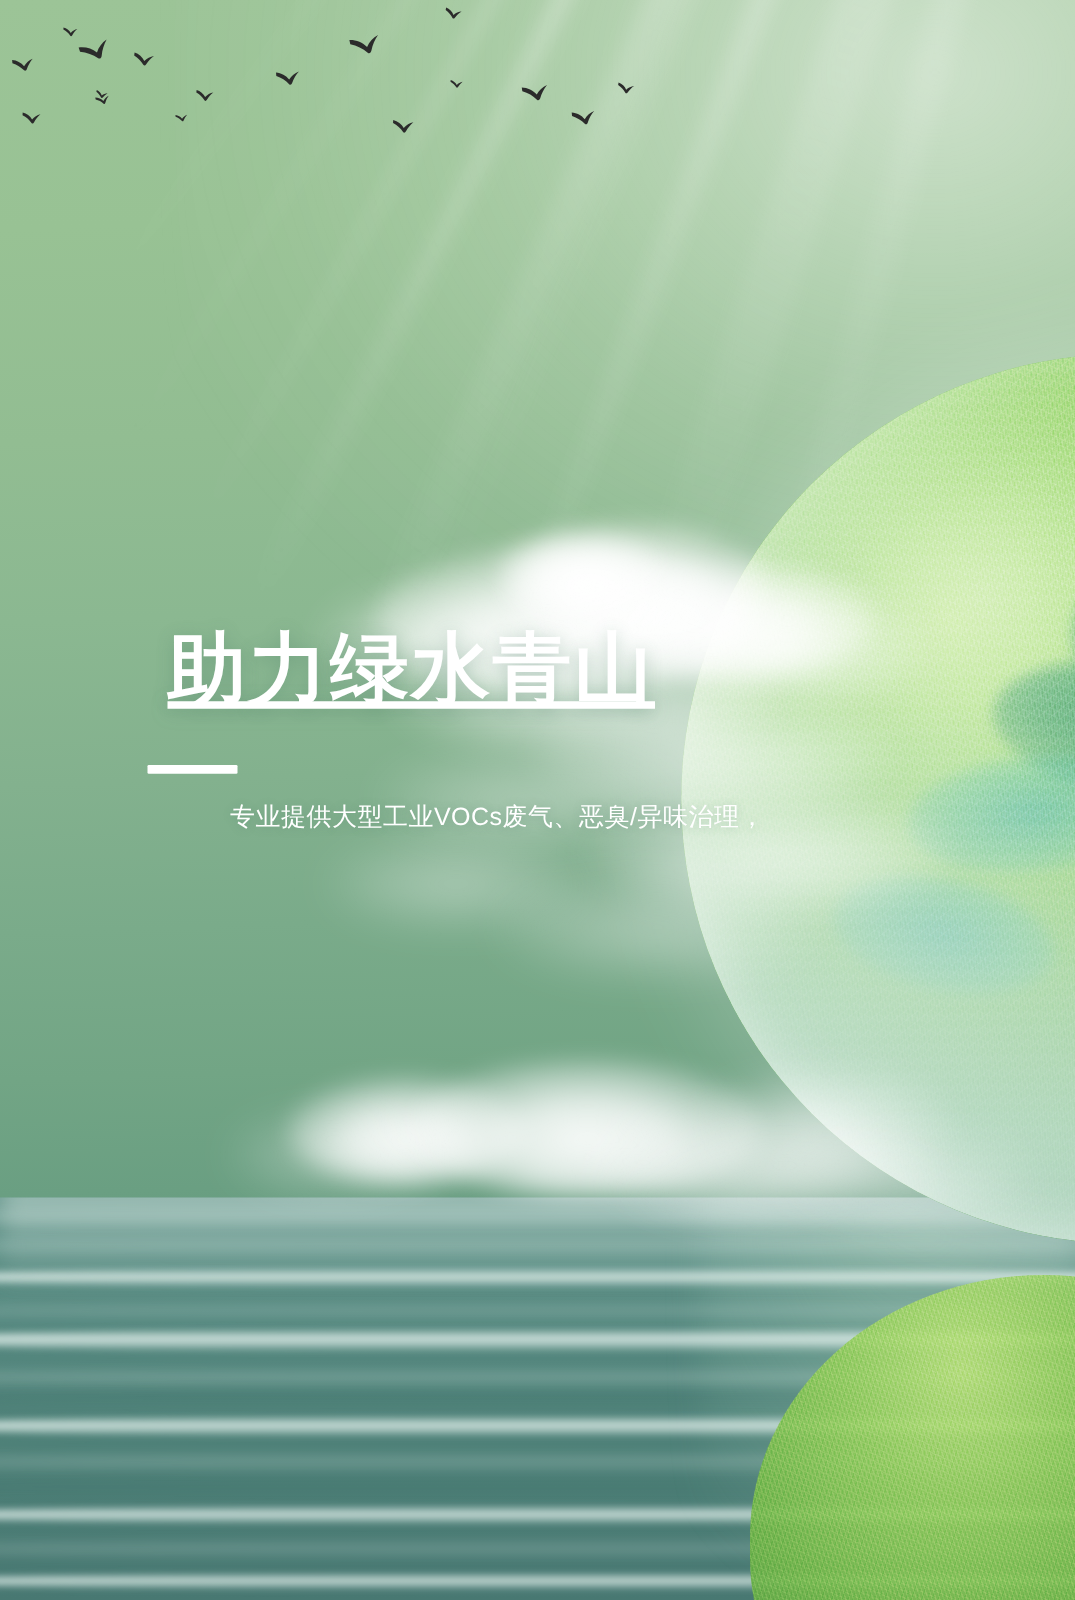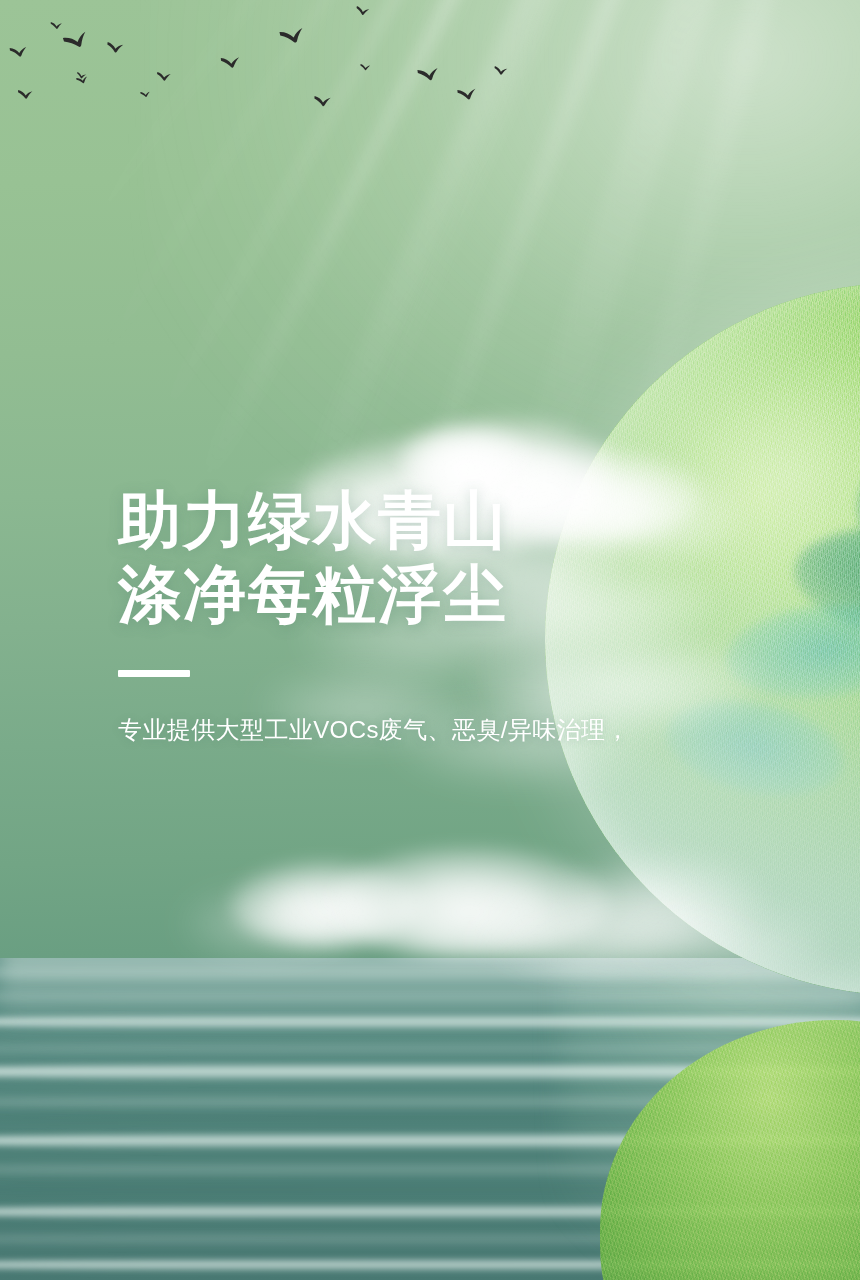--- a/index.html
+++ b/index.html
@@ -284,42 +284,44 @@
     left:118px;top:486px;
     width:560px;
     z-index:30;
   }
   .headline{
     color:#ffffff;
     font-size:63px;
     font-weight:700;
     line-height:1.08;
     letter-spacing:2px;
-    margin:0;
+    margin:16px;
     text-shadow:0 2px 14px rgba(70,120,100,0.30);
     white-space:nowrap;
+    text-decoration:underline;
   }
   .headline .line2{display:block;margin-top:6px;}
 
   .divider{
     margin-top:42px;
     width:72px;height:7px;
     background:#ffffff;
     border-radius:1px;
   }
 
   .subcopy{
-    margin-top:32px;
+    margin-top:18px;
     color:#ffffff;
-    font-size:24px;
+    font-size:20px;
     font-weight:400;
     line-height:1.72;
     letter-spacing:0.4px;
     text-shadow:0 1px 8px rgba(70,120,100,0.28);
     white-space:nowrap;
+    text-align:center;
   }
   .subcopy span{display:block;}
 </style>
 </head>
 <body>
 
 <div id="poster">
 
   <div class="sky"></div>
   <div class="sun-glow"></div>
@@ -449,21 +451,20 @@
         <path d="M0,0 C3.4,0.6 6.4,2.6 8.2,5.4 C9.9,3.1 12.2,1.4 15.0,0.6 C12.9,2.6 11.2,5.0 10.0,7.7 C9.5,8.8 8.6,9.2 7.9,8.4 C5.9,5.8 3.2,3.7 0.0,2.3 Z" fill="#2b2b2b"></path>
       </g>
       <g transform="translate(457.3502722323049,90) scale(1.2) rotate(-6)">
         <path d="M0,0 C3.4,0.6 6.4,2.6 8.2,5.4 C9.9,3.1 12.2,1.4 15.0,0.6 C12.9,2.6 11.2,5.0 10.0,7.7 C9.5,8.8 8.6,9.2 7.9,8.4 C5.9,5.8 3.2,3.7 0.0,2.3 Z" fill="#2b2b2b"></path>
       </g>
     </svg>
 
   <div class="copy">
     <h1 class="headline">
       <span class="line1">助力绿水青山</span>
-      <span class="line2">涤净每粒浮尘</span>
     </h1>
     <div class="divider"></div>
     <div class="subcopy">
       <span>专业提供大型工业VOCs废气、恶臭/异味治理，</span>
     </div>
   </div>
 
 </div>
 
 </body></html>

